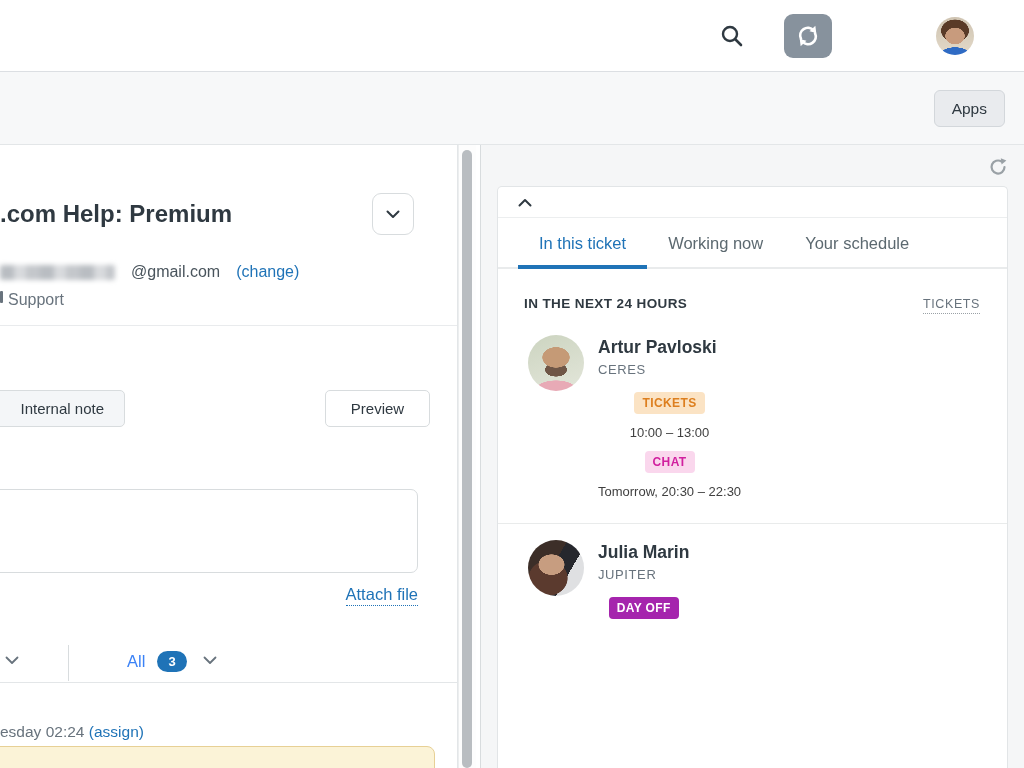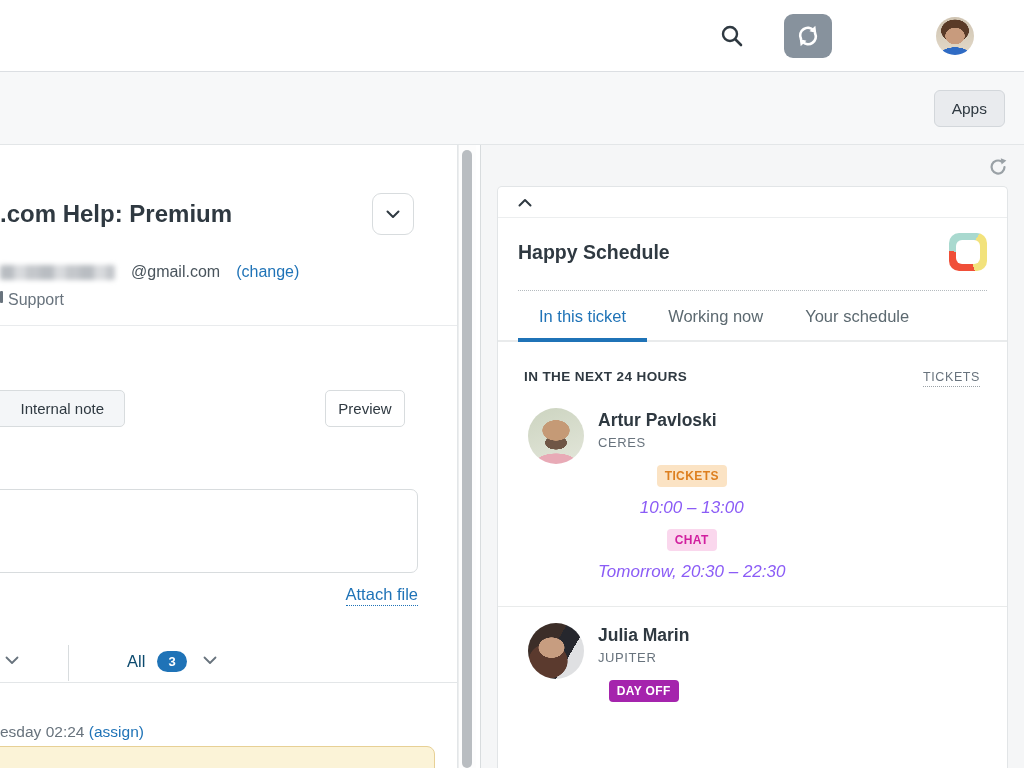--- a/index.html
+++ b/index.html
@@ -45,35 +45,35 @@
       filter:blur(2.5px); }
   .link { color:#1f73b7; cursor:pointer; }
   #via-row { position:absolute; left:0; top:146px; font-size:16px; color:#68737d;
              display:flex; align-items:flex-start; gap:5px; }
   #via-sliver { width:3px; height:12px; background:#68737d; border-radius:1px; }
   .h-div { position:absolute; left:0; right:0; height:1px; background:#e9ebed; }
   #internal-note-btn { position:absolute; left:-12px; top:245px; width:137px; height:37px;
       background:#f4f6f8; border:1px solid #d8dcde; border-radius:5px; font-size:15px;
       color:#2f3941; display:flex; align-items:center; justify-content:flex-end;
       padding-right:20px; cursor:pointer; }
-  #preview-btn { position:absolute; left:325px; top:245px; width:80px; height:37px;
+  #preview-btn { position:absolute; left:325px; top:245px; width:105px; height:37px;
       background:#fff; border:1px solid #d8dcde; border-radius:5px; font-size:15px;
       color:#2f3941; display:flex; align-items:center; justify-content:center; cursor:pointer; }
   #composer-helper { position:absolute; left:0; top:302px; font-size:15px; color:#68737d; }
   #reply-textarea { position:absolute; left:-14px; top:344px; width:432px; height:84px;
       border:1px solid #d8dcde; border-radius:7px; resize:none; outline:none;
       font-family:"Liberation Sans",sans-serif; font-size:15px; padding:10px 14px; }
   #attach-row { position:absolute; left:0; top:440px; width:418px; text-align:right; }
   #attach-link { font-size:16.5px; color:#1f73b7; border-bottom:1px dotted #1f73b7;
                  padding-bottom:2px; cursor:pointer; }
   #composer-toolbar { position:absolute; left:0; top:498px; width:458px; height:40px; }
   .chev { display:inline-flex; }
   #tb-chev-1 { position:absolute; left:5px; top:13px; cursor:pointer; }
   #tb-vdiv { position:absolute; left:68px; top:2px; width:1px; height:36px; background:#d8dcde; }
-  #filter-all { position:absolute; left:127px; top:9px; font-size:16.5px; color:#0c4a6e; cursor:pointer; }
+  #filter-all { position:absolute; left:127px; top:9px; font-size:16.5px; color:#3b82f6; cursor:pointer; }
   #filter-count { position:absolute; left:157px; top:8px; min-width:30px; height:21px;
       background:#1f73b7; color:#fff; border-radius:11px; font-size:13px; font-weight:700;
       display:flex; align-items:center; justify-content:center; }
   #tb-chev-2 { position:absolute; left:203px; top:13px; cursor:pointer; }
   #event-row { position:absolute; left:0; top:578px; font-size:15.5px; color:#68737d;
                white-space:nowrap; }
   #note-box { position:absolute; left:-12px; top:601px; width:447px; height:40px;
               background:#fbf3d7; border:1px solid #e7d095; border-radius:0 8px 0 0; }
 
   
@@ -122,21 +122,21 @@
       linear-gradient(120deg,#3c2e28 45%, #26272d 45%, #26272d 68%, #dfe0e2 68%); }
   .agent-name { font-size:17.5px; font-weight:700; color:#2f3941; margin-top:2px; }
   .agent-team { font-size:13px; color:#68737d; letter-spacing:.6px; margin-top:4px; }
   .shifts { margin-top:15px; }
   .shift-row { display:flex; align-items:center; gap:11px; margin-bottom:11px;flex-direction:column; }
   .badge { font-size:12px; font-weight:800; letter-spacing:.4px; padding:4px 8px;
            border-radius:4px; }
   .badge-tickets { background:#fbe3c4; color:#dd7f1f; }
   .badge-chat { background:#fad7ed; color:#d1209f; }
   .badge-dayoff { background:#a524ad; color:#ffffff; }
-  .shift-time { font-size:17px; color:#8b5cf6;font-style:italic; }
+  .shift-time { font-size:13px; color:#404040; }
   .agent-div { height:1px; background:#e9ebeb; margin:13px 0 16px; }
   svg { display:block; }
 </style>
 </head>
 <body>
 
 <header id="topbar">
   <span class="tb-icon">
     <svg width="24" height="24" viewBox="0 0 24 24">
       <circle cx="10" cy="10" r="7" fill="none" stroke="#2f3941" stroke-width="2.4"></circle>
@@ -233,24 +233,20 @@
     </svg>
   </span>
 
   <div id="app-card">
     <div id="collapse-row">
       <svg width="14" height="9" viewBox="0 0 14 9">
         <path d="M1.5 7.5 L7 2 L12.5 7.5" fill="none" stroke="#2f3941" stroke-width="2" stroke-linecap="round" stroke-linejoin="round"></path>
       </svg>
     </div>
 
-    <div id="app-header">
-      <span id="app-title">Happy Schedule</span>
-      <span id="app-logo"></span>
-    </div>
 
     <nav id="tabs-row">
       <span class="tab active">In this ticket</span>
       <span class="tab">Working now</span>
       <span class="tab">Your schedule</span>
     </nav>
 
     <div id="section-row">
       <span id="section-heading">IN THE NEXT 24 HOURS</span>
       <span id="timezone-link">TICKETS</span>

